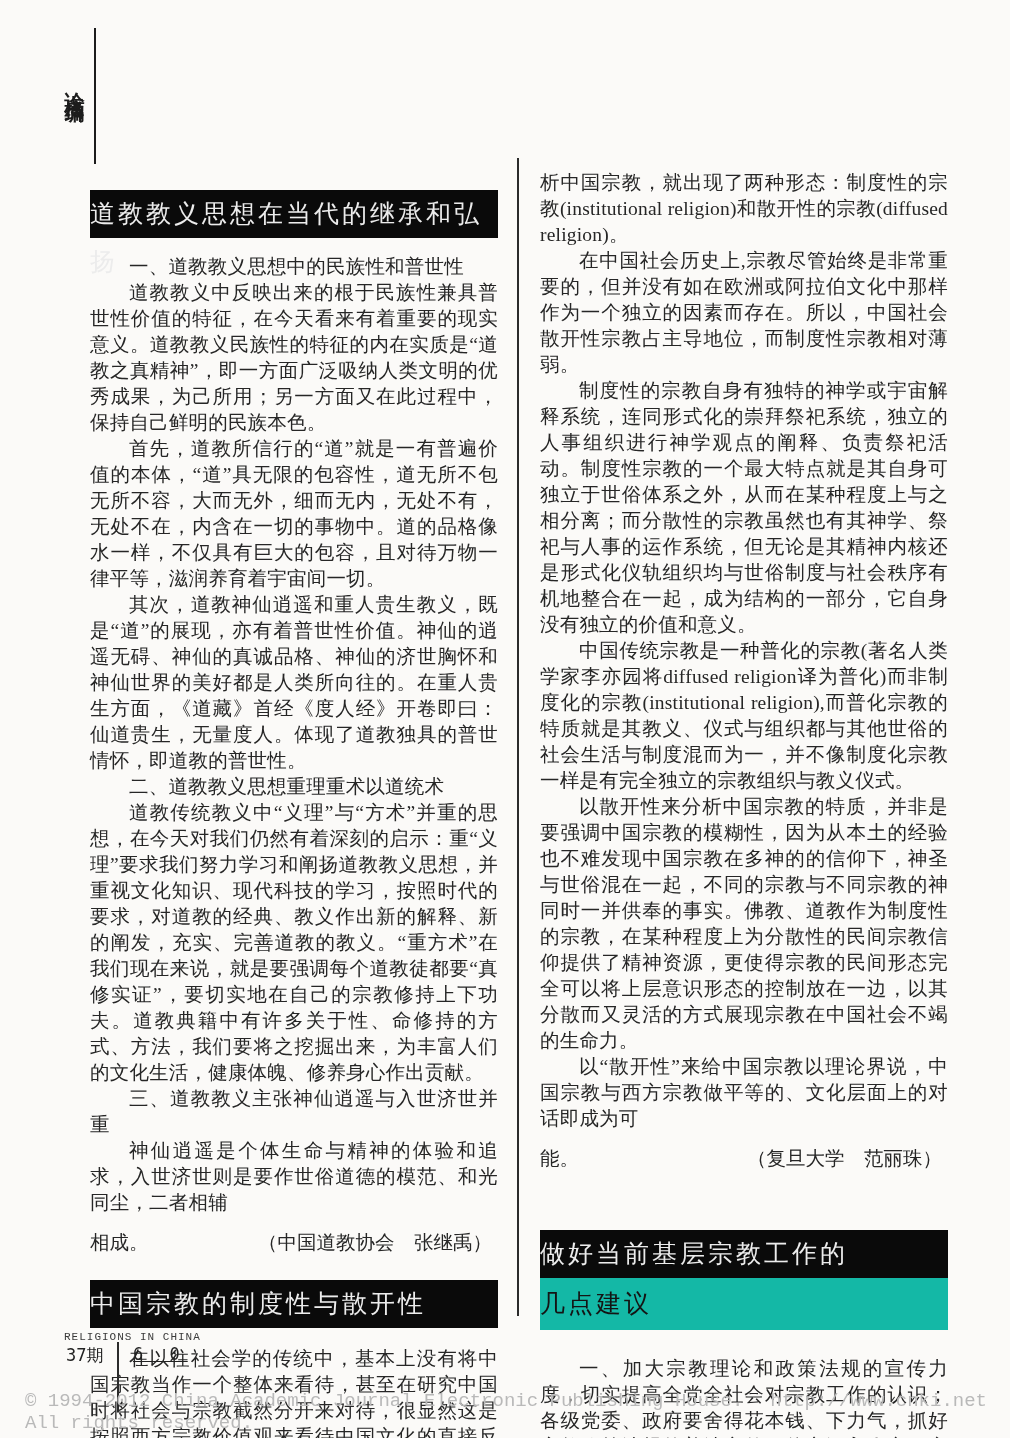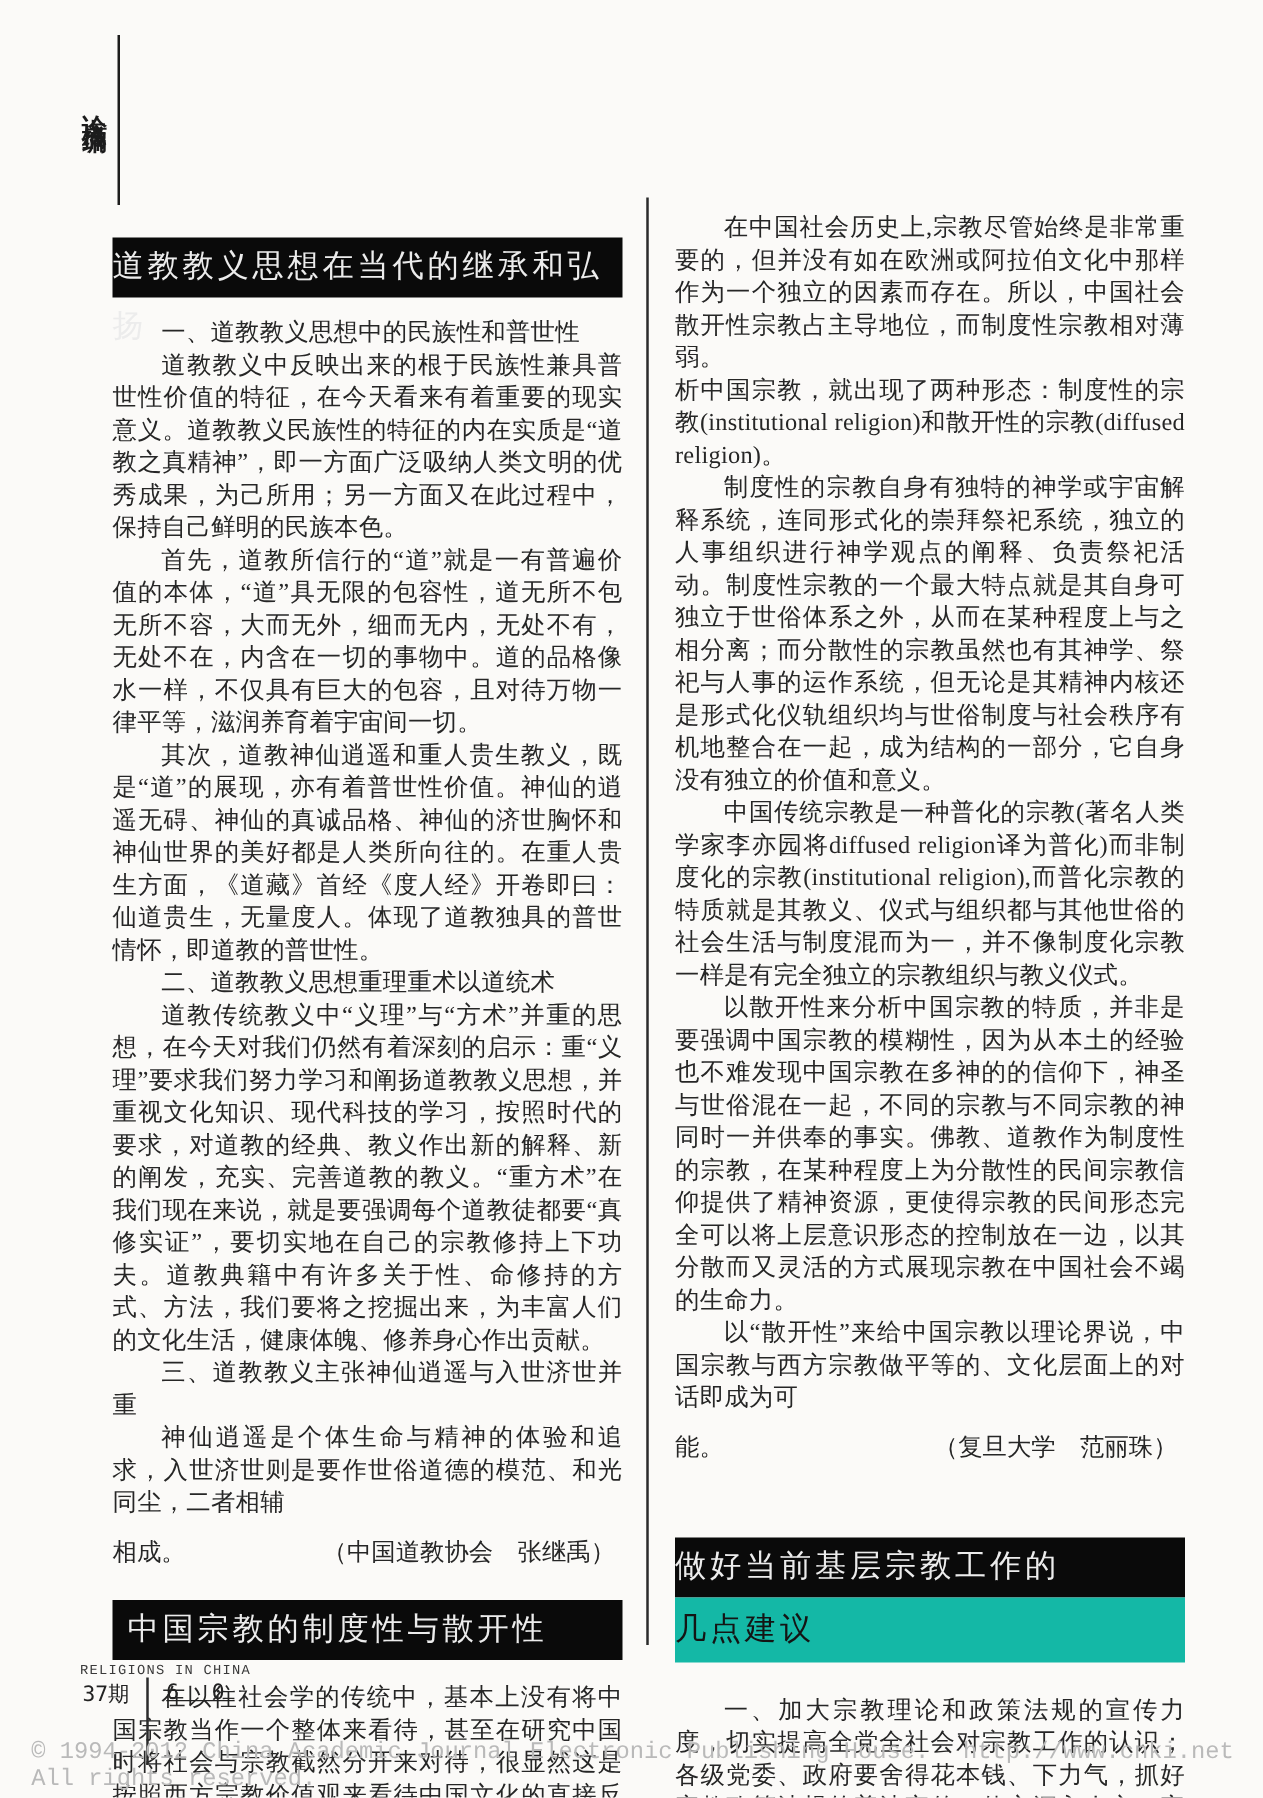--- a/index.html
+++ b/index.html
@@ -19,21 +19,21 @@
   .col-divider{position:absolute;left:517px;top:158px;width:2px;height:1158px;background:#2b2b2b;}
   .col{position:absolute;width:408px;}
   .col-left{left:90px;top:190px;}
   .col-right{left:540px;top:170px;}
   .bar{
     background:#0a0a0a;color:#ececec;
     font-size:25px;letter-spacing:3px;line-height:48px;height:48px;
     font-weight:500;
   }
   .bar.title1{margin-bottom:16px;}
-  .bar.title2{margin-top:24px;margin-bottom:18px;padding-left:12px;}
+  .bar.title2{margin-top:24px;margin-bottom:18px;}
   .bar.title3{margin-top:58px;}
   .bar.gray{background:#14b8a6;color:#141414;height:52px;line-height:52px;margin-bottom:26px;}
   p.body{
     margin:0;font-size:19.5px;line-height:26px;
     text-align:justify;text-indent:2em;letter-spacing:0.2px;
   }
   p.cont{text-indent:0;}
   .tail-row{
     display:flex;justify-content:space-between;align-items:baseline;
     font-size:19.5px;line-height:26px;margin-top:14px;padding-right:6px;
@@ -80,22 +80,22 @@
   <p class="body">神仙逍遥是个体生命与精神的体验和追求，入世济世则是要作世俗道德的模范、和光同尘，二者相辅</p>
   <div class="tail-row">
     <span>相成。</span>
     <span>（中国道教协会　张继禹）</span>
   </div>
   <div class="bar title2">中国宗教的制度性与散开性</div>
   <p class="body">在以往社会学的传统中，基本上没有将中国宗教当作一个整体来看待，甚至在研究中国时将社会与宗教截然分开来对待，很显然这是按照西方宗教价值观来看待中国文化的直接反映。若用结构功能的观点解</p>
 </div>
 
 <div class="col col-right">
+  <p class="body cont">析中国宗教，就出现了两种形态：制度性的宗教(institutional religion)和散开性的宗教(diffused religion)。</p>
   <p class="body">在中国社会历史上,宗教尽管始终是非常重要的，但并没有如在欧洲或阿拉伯文化中那样作为一个独立的因素而存在。所以，中国社会散开性宗教占主导地位，而制度性宗教相对薄弱。</p>
-  <p class="body cont">析中国宗教，就出现了两种形态：制度性的宗教(institutional religion)和散开性的宗教(diffused religion)。</p>
   <p class="body">制度性的宗教自身有独特的神学或宇宙解释系统，连同形式化的崇拜祭祀系统，独立的人事组织进行神学观点的阐释、负责祭祀活动。制度性宗教的一个最大特点就是其自身可独立于世俗体系之外，从而在某种程度上与之相分离；而分散性的宗教虽然也有其神学、祭祀与人事的运作系统，但无论是其精神内核还是形式化仪轨组织均与世俗制度与社会秩序有机地整合在一起，成为结构的一部分，它自身没有独立的价值和意义。</p>
   <p class="body">中国传统宗教是一种普化的宗教(著名人类学家李亦园将diffused religion译为普化)而非制度化的宗教(institutional religion),而普化宗教的特质就是其教义、仪式与组织都与其他世俗的社会生活与制度混而为一，并不像制度化宗教一样是有完全独立的宗教组织与教义仪式。</p>
   <p class="body">以散开性来分析中国宗教的特质，并非是要强调中国宗教的模糊性，因为从本土的经验也不难发现中国宗教在多神的的信仰下，神圣与世俗混在一起，不同的宗教与不同宗教的神同时一并供奉的事实。佛教、道教作为制度性的宗教，在某种程度上为分散性的民间宗教信仰提供了精神资源，更使得宗教的民间形态完全可以将上层意识形态的控制放在一边，以其分散而又灵活的方式展现宗教在中国社会不竭的生命力。</p>
   <p class="body">以“散开性”来给中国宗教以理论界说，中国宗教与西方宗教做平等的、文化层面上的对话即成为可</p>
   <div class="tail-row">
     <span>能。</span>
     <span>（复旦大学　范丽珠）</span>
   </div>
   <div class="bar title3">做好当前基层宗教工作的</div>
   <div class="bar gray">几点建议</div>

